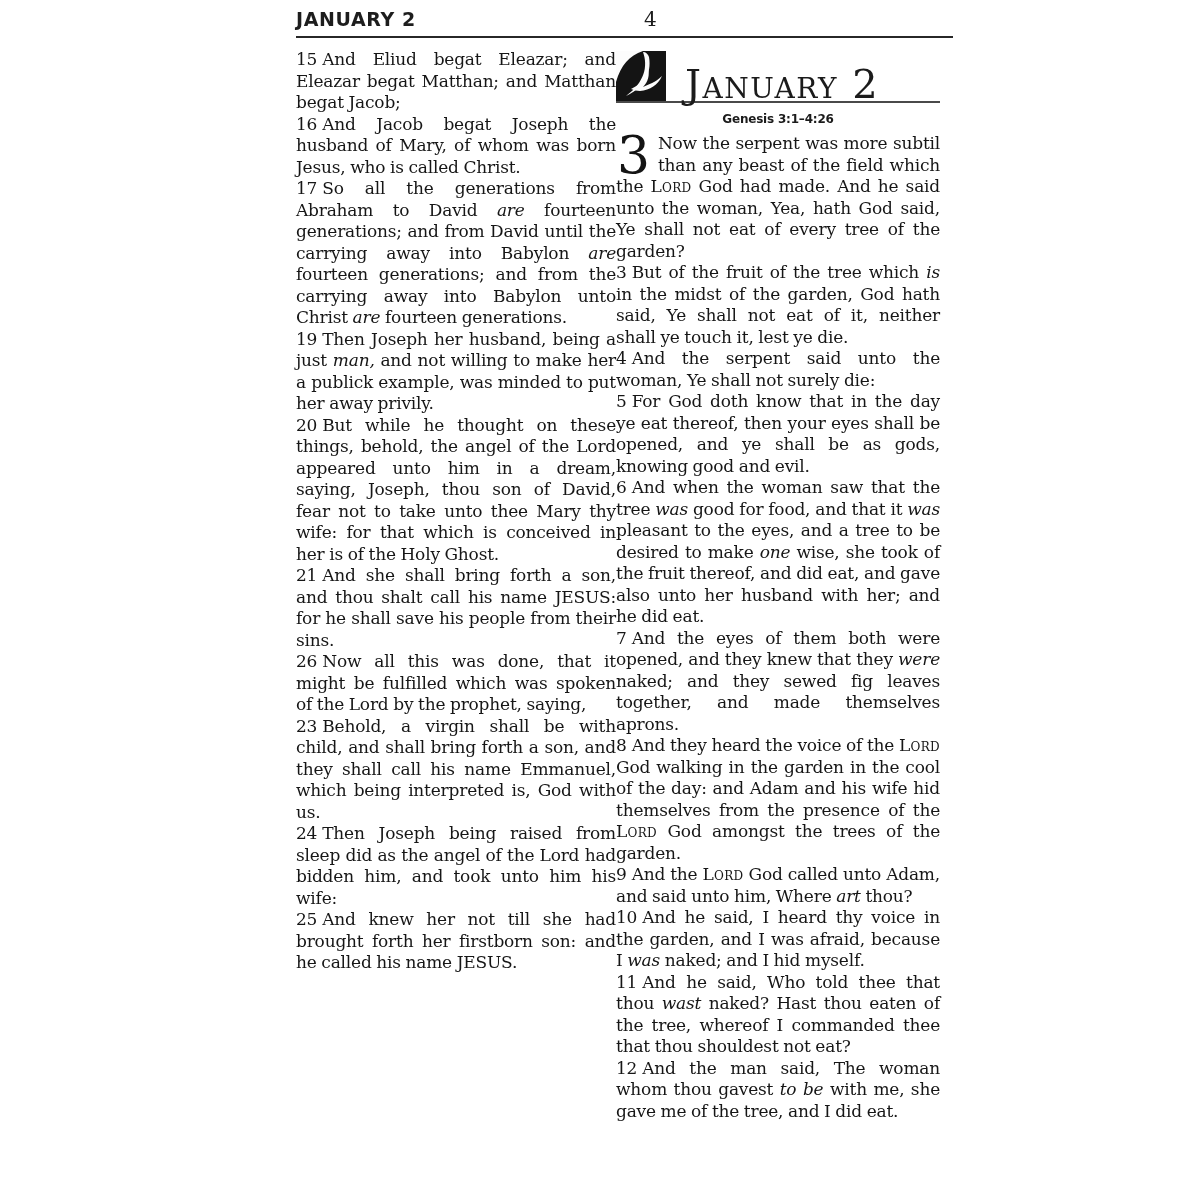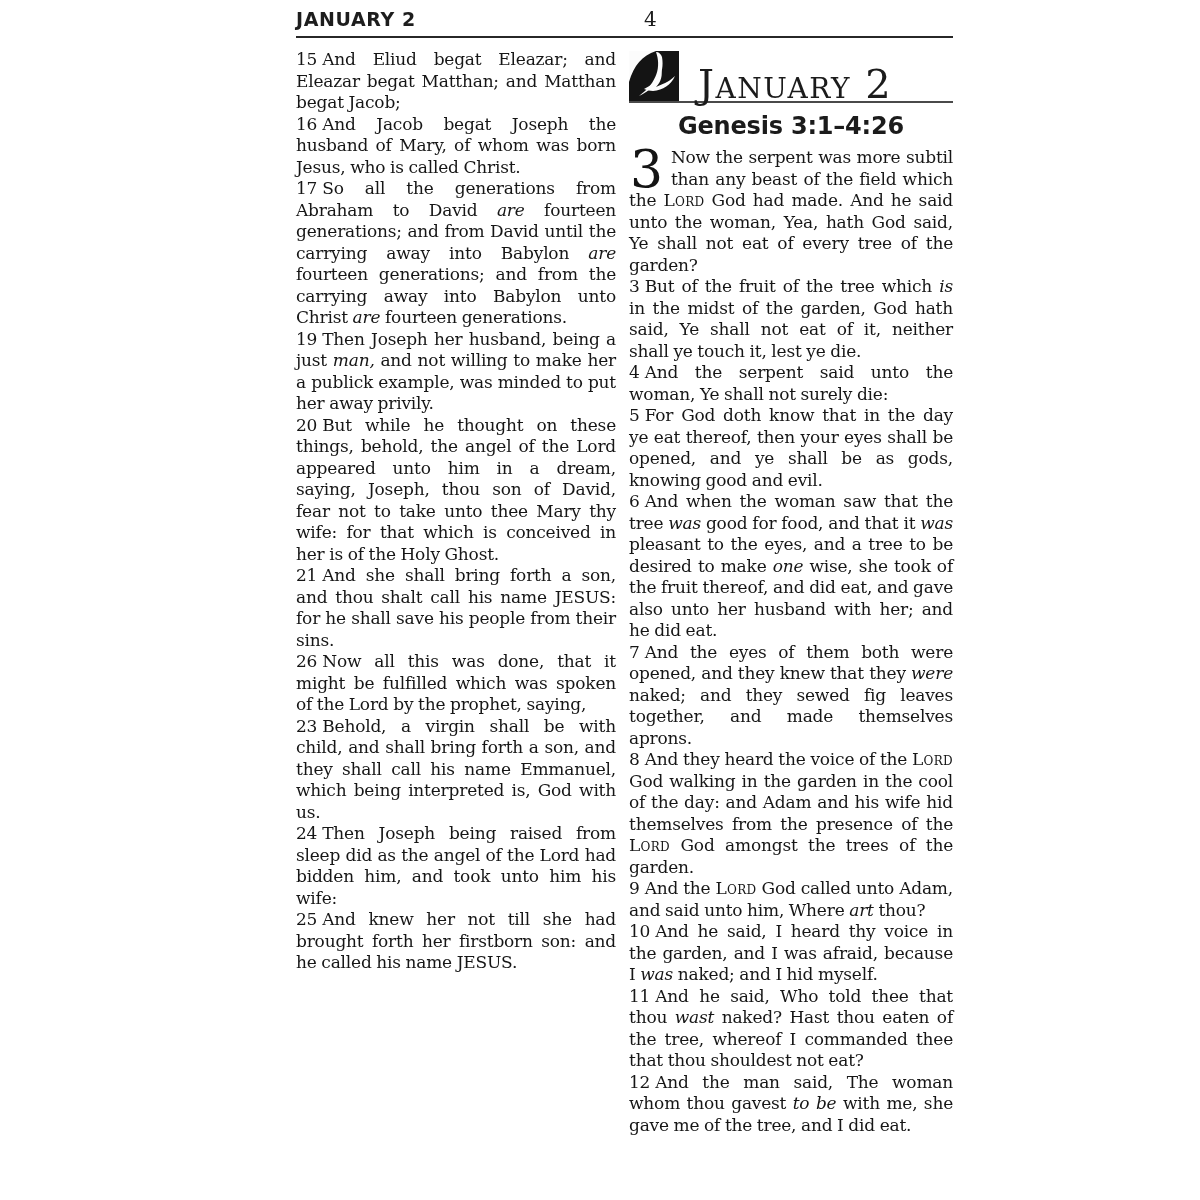--- a/index.html
+++ b/index.html
@@ -9,41 +9,41 @@
   .content{position:absolute;left:260px;top:8px;width:657px;margin-left:36px;}
 
   
   .running-header{position:relative;height:22px;border-bottom:2px solid #272727;padding-bottom:6px;}
   .rh-title{font-family:"DejaVu Sans", sans-serif;font-weight:bold;font-size:19px;
             letter-spacing:0.6px;color:#1d1d1d;}
   .rh-page{position:absolute;left:348px;top:-1px;font-family:"DejaVu Serif",serif;
            font-size:20px;color:#1d1d1d;}
 
   
-  .cols{display:flex;gap:13px;margin-top:11px;}
+  .cols{display:flex;margin-top:11px;}
   .col{text-align:justify;}
   .col-left{width:320px;}
   .col-right{width:324px;}
 
   p.verse{margin:0;font-size:17px;line-height:21.5px;letter-spacing:-0.2px;
           word-spacing:-0.5px;color:#161616;hyphens:auto;}
   .vnum{padding-right:5px;}
   .dropcap{float:left;font-size:52px;line-height:41px;padding:2px 8px 0 1px;color:#141414;}
   .sc{font-variant:small-caps;letter-spacing:0.3px;}
   i{font-style:italic;}
 
   
   .day-header{display:flex;align-items:flex-end;height:52px;border-bottom:2px solid #4a4a4a;
               margin-bottom:9px;}
   .day-icon{width:50px;height:50px;flex:none;display:block;}
   .day-title{font-family:"DejaVu Serif",serif;font-variant:small-caps;font-size:40px;
              line-height:34px;margin-left:19px;letter-spacing:1.5px;color:#1b1b1b;
              white-space:nowrap;}
   .passage-ref{text-align:center;font-family:"DejaVu Sans",sans-serif;font-weight:bold;
-               font-size:24px;letter-spacing:-0.2px;margin:0 0 7px 0;color:#1b1b1b;}
+               font-size:12px;letter-spacing:-0.2px;margin:0 0 7px 0;color:#1b1b1b;}
 </style>
 </head>
 <body>
 
 <div class="sheet">
   <div class="content">
 
     <div class="running-header">
       <span class="rh-title">JANUARY 2</span>
       <span class="rh-page">4</span>

